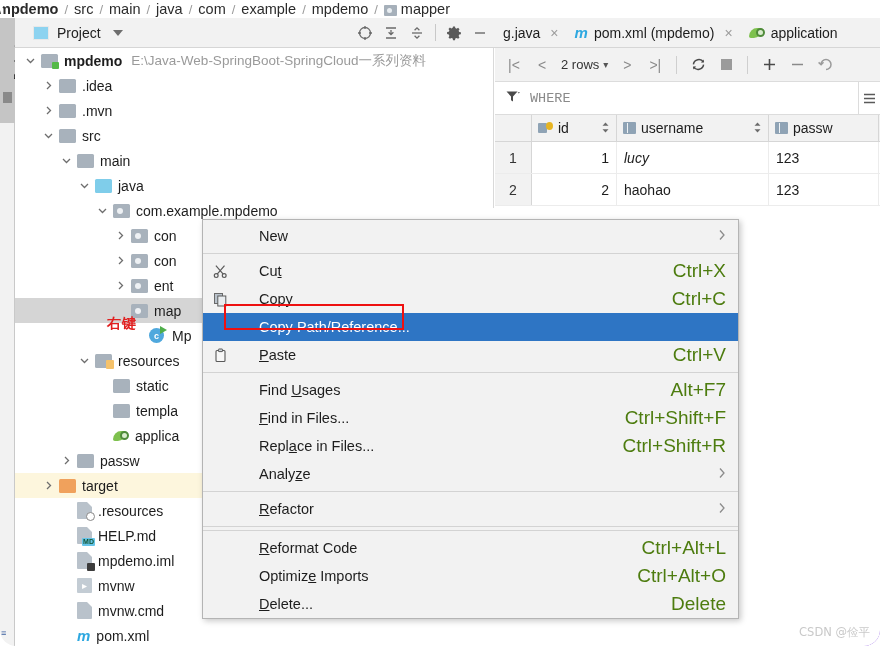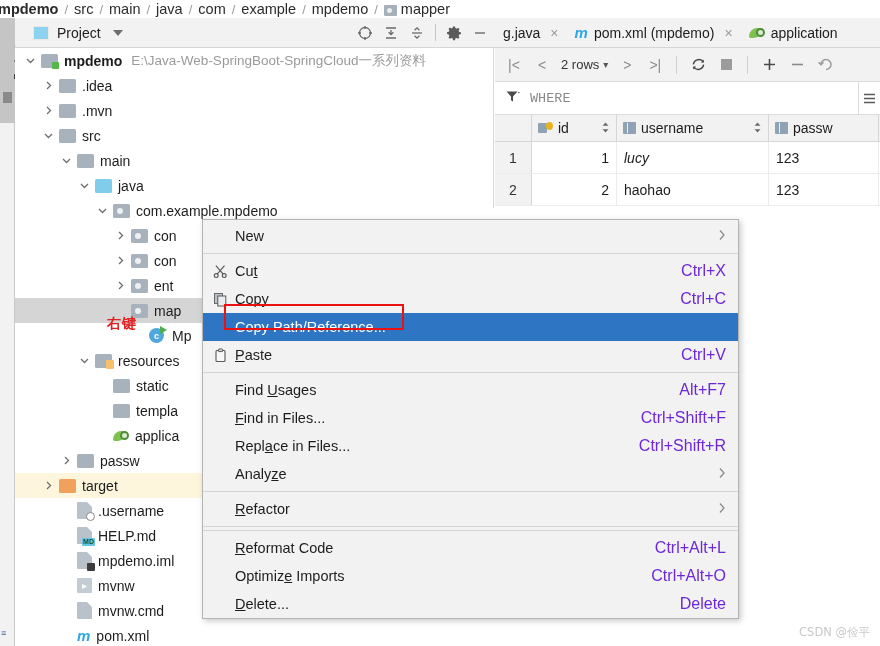--- a/index.html
+++ b/index.html
@@ -6,21 +6,21 @@
   html, body {
     margin: 0; padding: 0;
     width: 880px; height: 646px;
     overflow: hidden;
     background: #ffffff;
     font-family: "Liberation Sans", sans-serif;
     font-size: 13px;
     color: #1d1d1d;
     -webkit-font-smoothing: antialiased;
   }
-  #root { position: relative; width: 880px; height: 646px; overflow: hidden; }
+  #root { position: relative; width: 880px; height: 646px; overflow: hidden; border-radius: 16px; }
 
   
   .breadcrumb-bar {
     position: absolute; left: 0; top: 0; width: 880px; height: 18px;
     background: #ffffff;
     display: flex; align-items: center;
     padding-left: 0px;
     overflow: hidden;
     white-space: nowrap;
   }
@@ -279,30 +279,30 @@
     position: absolute; left: 202px; top: 219px; width: 537px;
     background: #f2f2f2;
     border: 1px solid #b4b4b4;
     box-shadow: 2px 2px 6px rgba(0,0,0,.22);
     z-index: 50;
     padding: 2px 0 0 0;
   }
   .ctx-item {
     position: relative; height: 28px; display: flex; align-items: center;
     padding-left: 6px; padding-right: 12px;
-    font-size: 14.5px; color: #1d1d1d; white-space: nowrap;
+    font-size: 14.5px; color: #1d1d1d; white-space: nowrap; gap: 24px;
   }
   .ctx-item.highlight { background: #2e75c4; color: #ffffff; }
   .ctx-ico {
     width: 22px; flex: 0 0 22px; display: inline-flex; align-items: center; justify-content: center;
     color: #5a5a5a;
   }
   .ctx-label { padding-left: 4px; }
   .ctx-label u { text-decoration: underline; }
-  .ctx-accel { margin-left: auto; font-size: 16px; color: #6d28d9; }
+  .ctx-accel { margin-left: auto; font-size: 19px; color: #4d7c0f; }
   .ctx-arrow { margin-left: auto; color: #8b8b8b; font-size: 14px; }
   .ctx-div { height: 1px; background: #d3d3d3; margin: 3px 0; }
 
   .red-box {
     position: absolute; left: 224px; top: 304px; width: 180px; height: 26px;
     border: 2.5px solid #ee1111; z-index: 60; pointer-events: none;
   }
 
   
   .watermark {
@@ -586,21 +586,21 @@
           </span>
           <span class="label">target</span>
         </div>
         <div class="row" style="padding-left: 44px;">
           <span class="chev"></span>
           <span class="ico" style="margin-left: 4px;">
             <span class="file-glyph">
               <span class="badge-no"></span>
             </span>
           </span>
-          <span class="label">.username</span>
+          <span class="label">.resources</span>
         </div>
         <div class="row" style="padding-left: 44px;">
           <span class="chev"></span>
           <span class="ico" style="margin-left: 4px;">
             <span class="file-glyph">
               <span class="badge-md">MD</span>
             </span>
           </span>
           <span class="label">HELP.md</span>
         </div>

